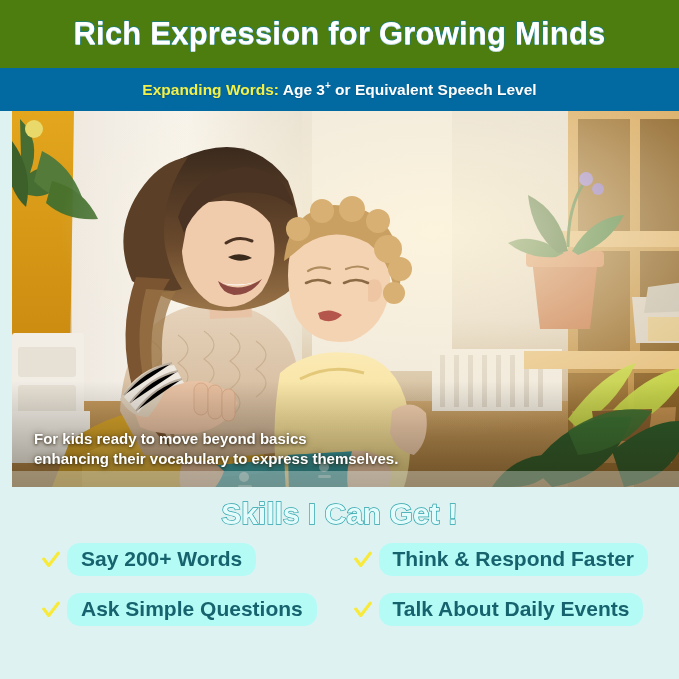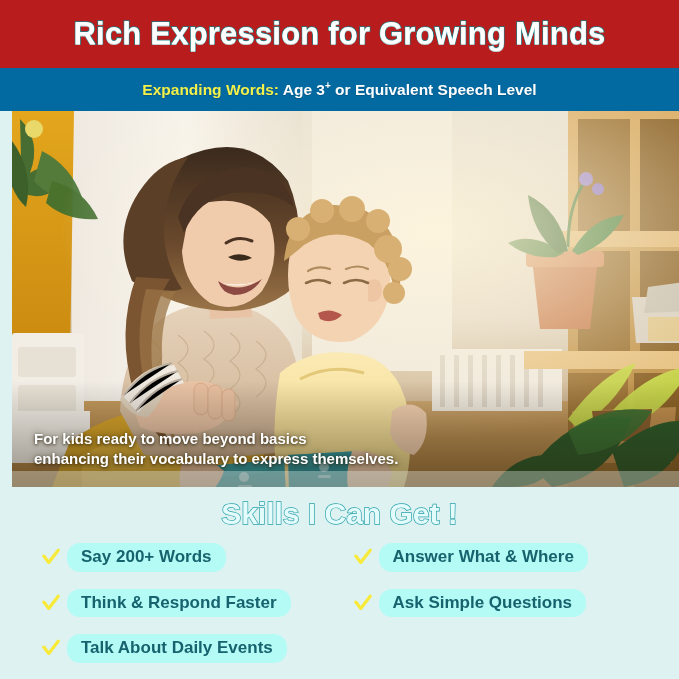--- a/index.html
+++ b/index.html
@@ -7,21 +7,21 @@
     width:679px;height:679px;
     font-family:"Liberation Sans", sans-serif;
     background:#dff2f2;
     overflow:hidden;
   }
   .page{position:relative;width:679px;height:679px;overflow:hidden;background:#dff2f2;}
 
   
   .header-band{
     position:absolute;left:0;top:0;width:679px;height:68px;
-    background:#b91c1c;
+    background:#4d7c0f;
     display:flex;align-items:center;justify-content:center;
   }
   .headline{
     font-size:31px;font-weight:bold;letter-spacing:.2px;
     color:#ffffff;
     white-space:nowrap;
     -webkit-text-stroke:1.6px #1a7f87;
     paint-order:stroke fill;
     text-shadow:0 1px 0 rgba(255,255,255,.7);
   }
@@ -76,21 +76,21 @@
   .skill{
     display:flex;align-items:center;gap:7px;
   }
   .check{
     flex:0 0 auto;width:18px;height:18px;
     display:block;
   }
   .pill{
     background:#b4fbf6;
     color:#16636e;
-    font-size:17px;font-weight:bold;
+    font-size:21px;font-weight:bold;
     border-radius:13px;
     padding:4px 14px 5px 14px;
     white-space:nowrap;
     line-height:1.15;
   }
 </style>
 </head>
 <body>
 
 <div class="page">
@@ -356,26 +356,20 @@
     <div class="skills-grid">
 
       <div class="skill">
         <svg class="check" viewBox="0 0 20 20">
             <path d="M2 9 L7.5 16 L18 2.5" stroke="#f7ea3a" stroke-width="3.6" fill="none" stroke-linecap="round" stroke-linejoin="round"></path>
           </svg>
         <span class="pill">Say 200+ Words</span>
       </div>
 
 
-      <div class="skill">
-        <svg class="check" viewBox="0 0 20 20">
-            <path d="M2 9 L7.5 16 L18 2.5" stroke="#f7ea3a" stroke-width="3.6" fill="none" stroke-linecap="round" stroke-linejoin="round"></path>
-          </svg>
-        <span class="pill">Answer What &amp; Where</span>
-      </div>
 
       <div class="skill">
         <svg class="check" viewBox="0 0 20 20">
             <path d="M2 9 L7.5 16 L18 2.5" stroke="#f7ea3a" stroke-width="3.6" fill="none" stroke-linecap="round" stroke-linejoin="round"></path>
           </svg>
         <span class="pill">Think &amp; Respond Faster</span>
       </div>
 
       <div class="skill col-right">
         <svg class="check" viewBox="0 0 20 20">

